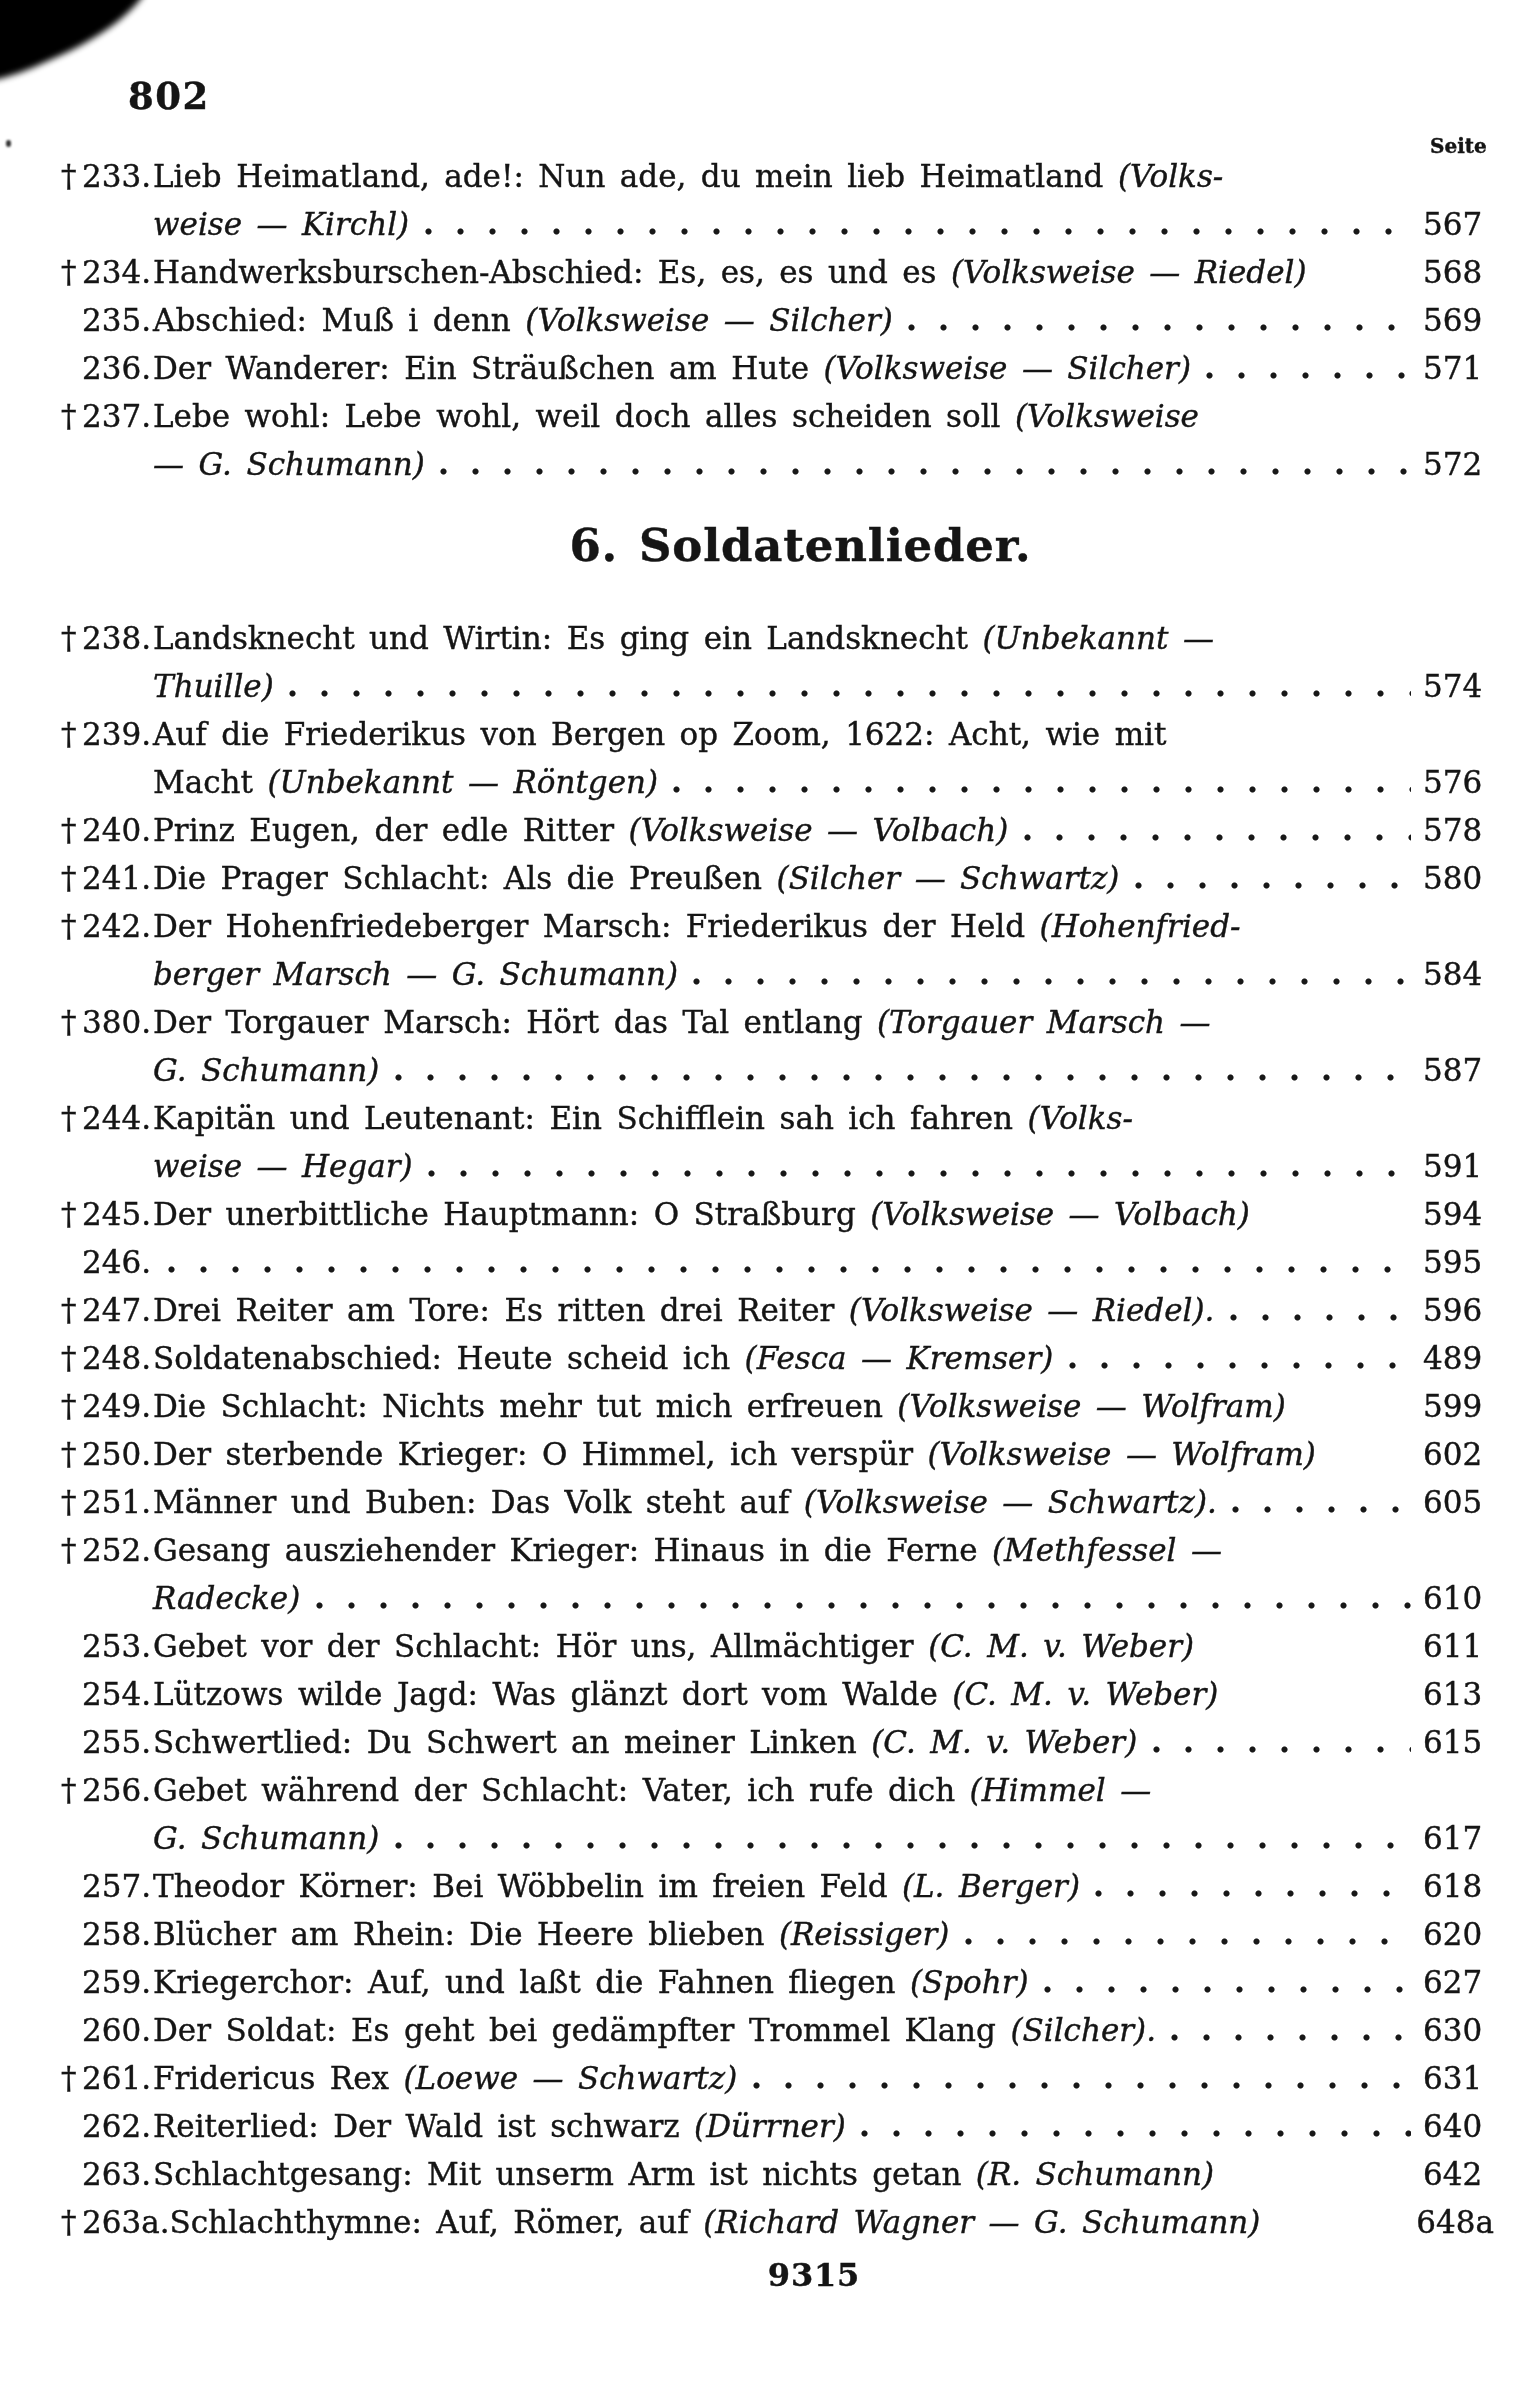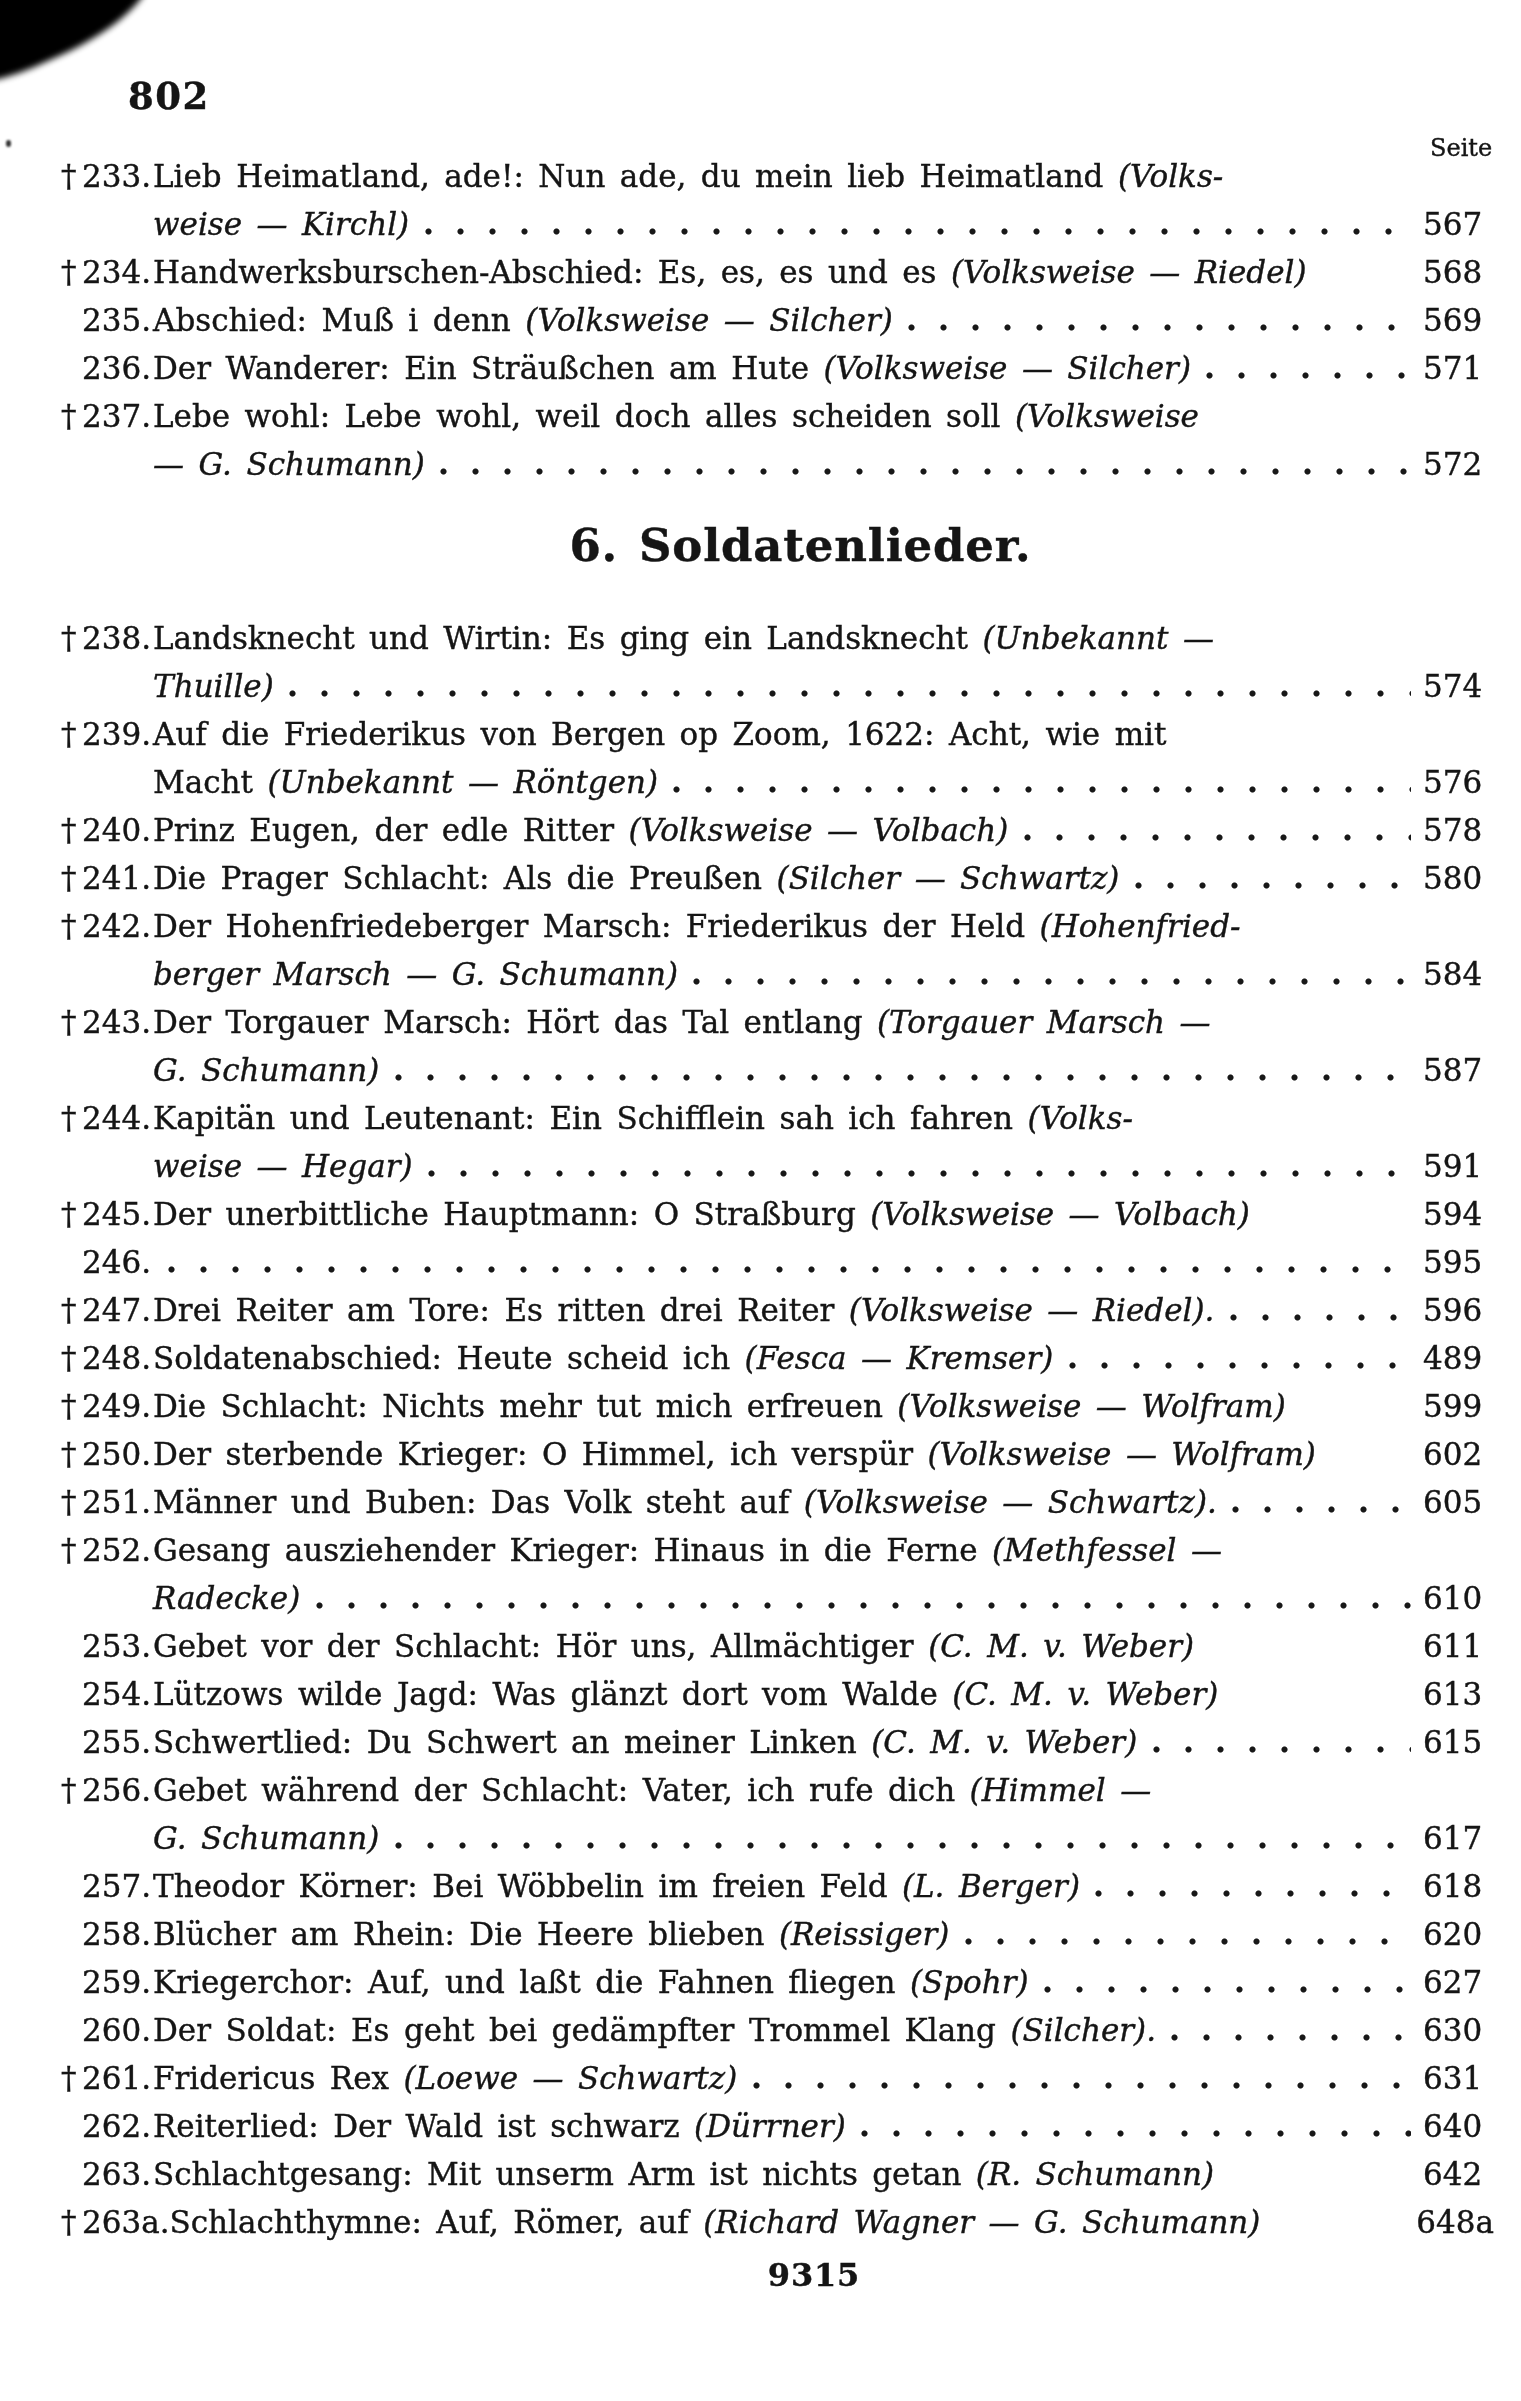--- a/index.html
+++ b/index.html
@@ -30,21 +30,21 @@
   }
   .folio {
     position: absolute;
     left: 128px; top: 74px;
     font-size: 37px; font-weight: bold;
     letter-spacing: 1.5px;
   }
   .seite {
     position: absolute;
     left: 1430px; top: 134px;
-    font-size: 24px; font-weight: normal;
+    font-size: 20px; font-weight: bold;
   }
   .toc {
     position: absolute;
     left: 61px; top: 152px;
     width: 1433px;
     font-size: 31px;
     line-height: 48px;
     word-spacing: 4.6px;
   }
   .line { display: flex; align-items: baseline; white-space: nowrap; }
@@ -169,21 +169,21 @@
         <span class="gutter"><span class="dagger">†</span><span class="num">242.</span></span>
         <span class="text"><span>Der Hohenfriedeberger Marsch: Friederikus der Held </span><i>(Hohenfried-</i></span>
       </div>
       <div class="line">
         <span class="gutter"></span>
         <span class="text"><i>berger Marsch — G. Schumann)</i></span>
         <span class="leader"></span>
         <span class="pagenum">584</span>
       </div>
       <div class="line">
-        <span class="gutter"><span class="dagger">†</span><span class="num">243.</span></span>
+        <span class="gutter"><span class="dagger">†</span><span class="num">380.</span></span>
         <span class="text"><span>Der Torgauer Marsch: Hört das Tal entlang </span><i>(Torgauer Marsch —</i></span>
       </div>
       <div class="line">
         <span class="gutter"></span>
         <span class="text"><i>G. Schumann)</i></span>
         <span class="leader"></span>
         <span class="pagenum">587</span>
       </div>
       <div class="line">
         <span class="gutter"><span class="dagger">†</span><span class="num">244.</span></span>

